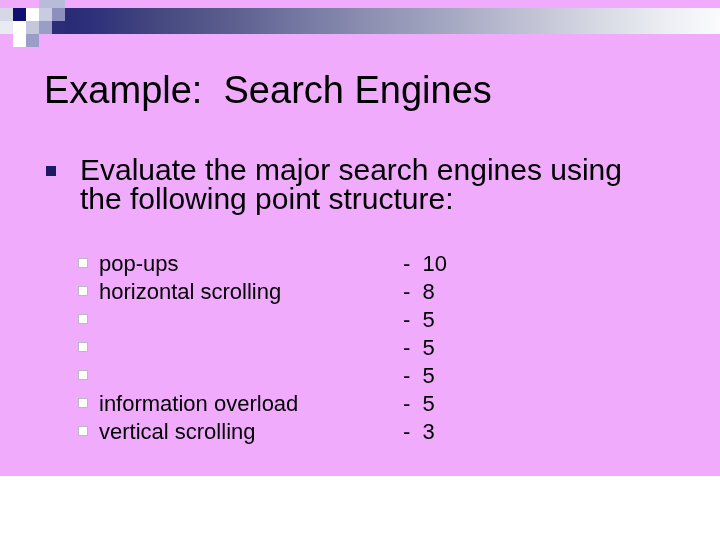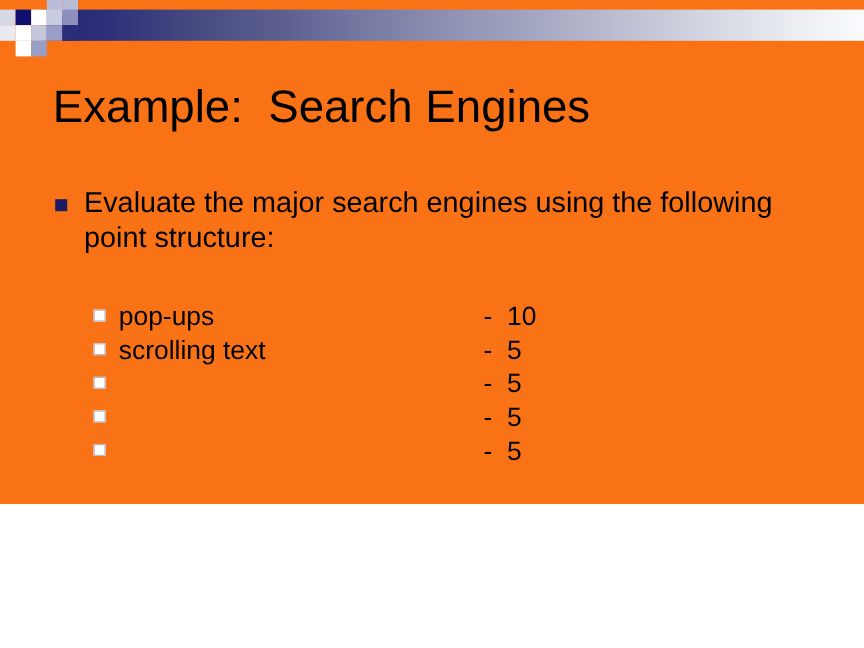--- a/index.html
+++ b/index.html
@@ -11,22 +11,22 @@
     width: 720px;
     height: 540px;
     overflow: hidden;
     font-family: "Liberation Sans", sans-serif;
     -webkit-font-smoothing: antialiased;
   }
 
   #slide {
     position: relative;
     width: 720px;
-    height: 420px;
-    background: #f97316;
+    height: 476px;
+    background: #f0abfc;
   }
 
   
   #header-decoration {
     position: absolute;
     left: 0;
     top: 0;
     width: 720px;
     height: 52px;
   }
@@ -78,22 +78,22 @@
   }
   .l1-marker {
     position: absolute;
     left: 2px;
     top: 11px;
     width: 10px;
     height: 10px;
     background: #1b1b64;
   }
   .l1-text {
-    margin-left: 26px;
-    font-size: 24px;
+    margin-left: 36px;
+    font-size: 30px;
     line-height: 29px;
     color: #000000;
   }
 
   
   #point-list {
     position: absolute;
     left: 78px;
     top: 250px;
     width: 420px;
@@ -166,30 +166,40 @@
   </div>
 
   <div id="point-list">
       <div class="l2-row">
         <span class="l2-marker" style="border-color: rgb(185, 185, 196);"></span>
         <span class="l2-label">pop-ups</span>
         <span class="l2-value">-  10</span>
       </div>
       <div class="l2-row">
         <span class="l2-marker" style="border-color: rgb(185, 185, 196);"></span>
-        <span class="l2-label">scrolling text</span>
-        <span class="l2-value">-  5</span>
-      </div>
-      <div class="l2-row">
-        <span class="l2-marker" style="border-color: rgb(185, 185, 196);"></span>
-        <span class="l2-value">-  5</span>
-      </div>
-      <div class="l2-row">
-        <span class="l2-marker" style="border-color: rgb(185, 185, 196);"></span>
-        <span class="l2-value">-  5</span>
-      </div>
-      <div class="l2-row">
-        <span class="l2-marker" style="border-color: rgb(185, 185, 196);"></span>
-        <span class="l2-value">-  5</span>
+        <span class="l2-label">horizontal scrolling</span>
+        <span class="l2-value">-  8</span>
+      </div>
+      <div class="l2-row">
+        <span class="l2-marker" style="border-color: rgb(185, 185, 196);"></span>
+        <span class="l2-value">-  5</span>
+      </div>
+      <div class="l2-row">
+        <span class="l2-marker" style="border-color: rgb(185, 185, 196);"></span>
+        <span class="l2-value">-  5</span>
+      </div>
+      <div class="l2-row">
+        <span class="l2-marker" style="border-color: rgb(185, 185, 196);"></span>
+        <span class="l2-value">-  5</span>
+      </div>
+      <div class="l2-row">
+        <span class="l2-marker" style="border-color: rgb(185, 185, 196);"></span>
+        <span class="l2-label">information overload</span>
+        <span class="l2-value">-  5</span>
+      </div>
+      <div class="l2-row">
+        <span class="l2-marker" style="border-color: rgb(185, 185, 196);"></span>
+        <span class="l2-label">vertical scrolling</span>
+        <span class="l2-value">-  3</span>
       </div>
     </div>
 
 </div>
 
 </body></html>

